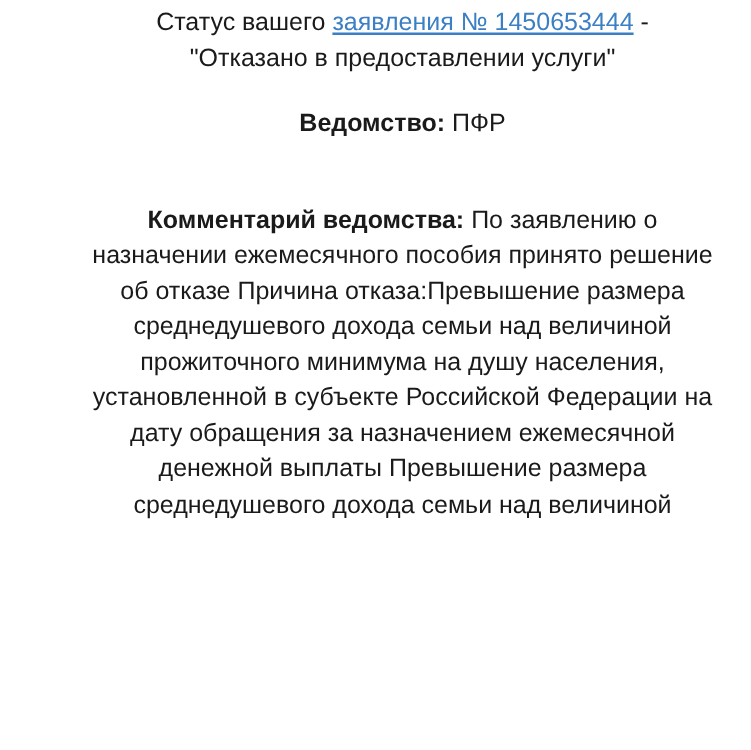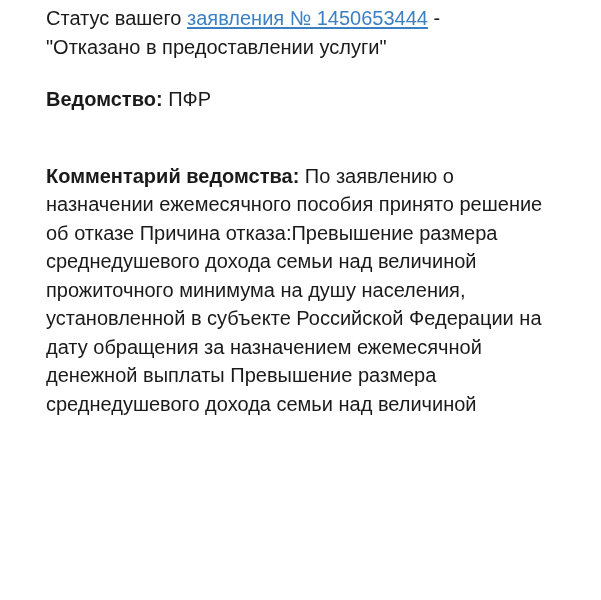--- a/index.html
+++ b/index.html
@@ -10,25 +10,26 @@
     body {
       width: 601px;
       height: 600px;
       overflow: hidden;
       position: relative;
       font-family: "Liberation Sans", sans-serif;
       color: #1a1a1a;
     }
     .content {
       position: absolute;
-      left: 46px;
+      left: 62px;
       top: 4px;
       width: 520px;
       font-size: 20px;
       line-height: 28.5px;
+      text-align: center;
     }
     p {
       margin: 0;
     }
     .status-block {
       margin-bottom: 18px;
     }
     .service-block {
       margin-bottom: 18px;
     }

